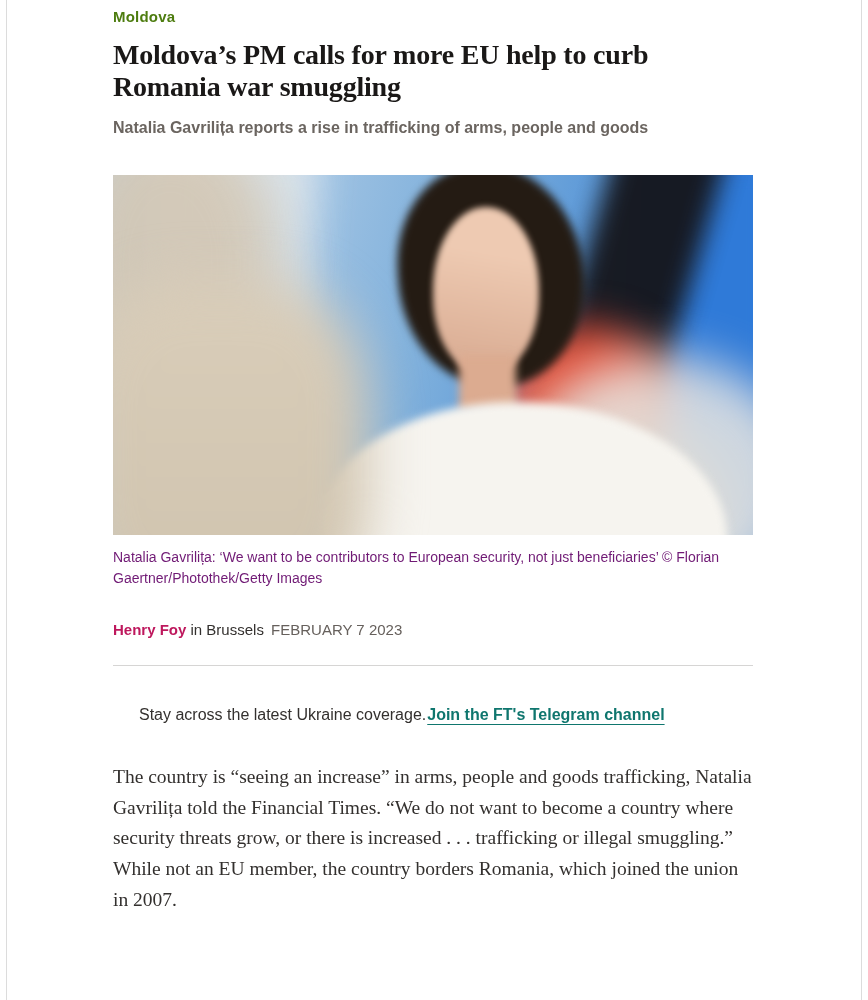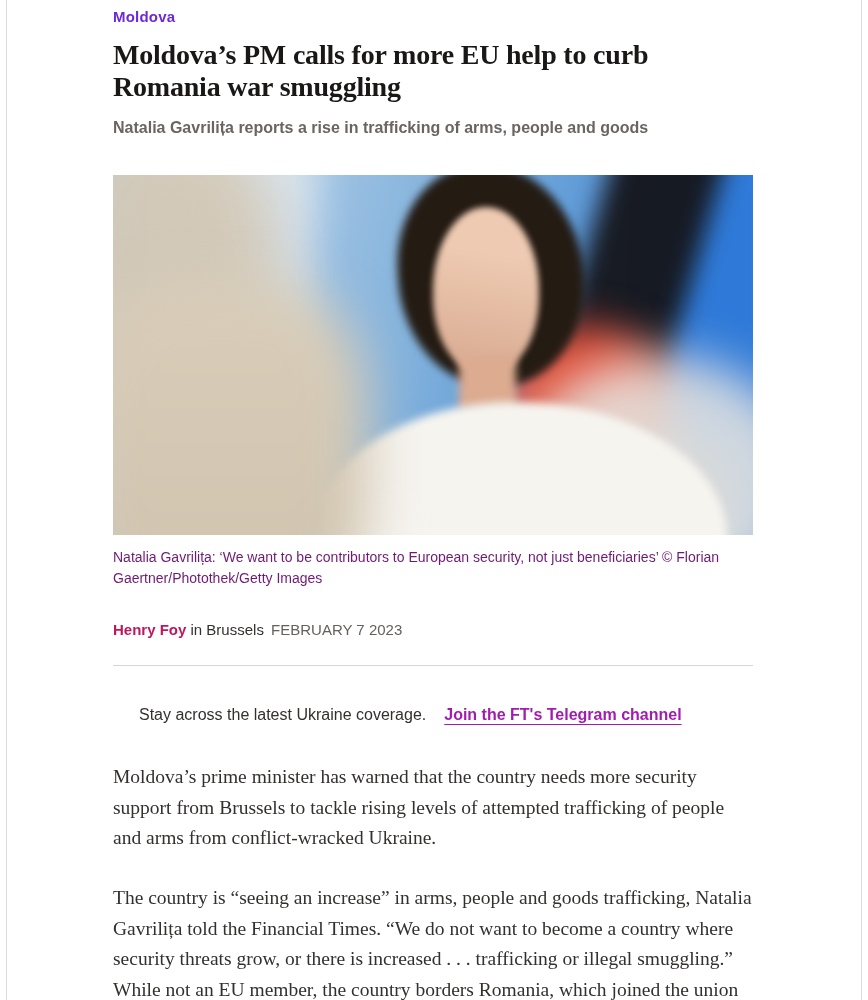--- a/index.html
+++ b/index.html
@@ -13,21 +13,21 @@
   }
   .page-rail { position: absolute; top: 0; bottom: 0; width: 1px; background: #dcdcdc; }
   .rail-left { left: 6px; }
   .rail-right { left: 861px; }
 
   .article { width: 640px; margin: 0 auto; padding-top: 8px; position: relative; left: -1px; }
 
   .topic-tag {
     display: inline-block;
     font-size: 15px; font-weight: bold;
-    color: #6d28d9;
+    color: #4d7c0f;
     letter-spacing: .2px;
     cursor: pointer;
   }
   h1.headline {
     font-family: "Liberation Serif", serif;
     font-size: 28px; font-weight: 700;
     color: #1a1817;
     letter-spacing: -.2px;
     margin-top: 13px;
     line-height: 1.15;
@@ -70,24 +70,24 @@
   }
   .byline { margin-top: 31px; font-size: 15px; }
   .byline .author { font-weight: bold; color: #be185d; cursor: pointer; }
   .byline .location { color: #33302e; }
   .byline .date { color: #66605c; margin-left: 3px; }
 
   .divider { margin-top: 27px; height: 1px; background: #d6d5d4; }
 
   .promo { margin-top: 40px; padding-left: 26px; font-size: 16px; color: #33302e; }
   .promo .promo-link {
-    font-weight: bold; color: #a21caf;
+    font-weight: bold; color: #0f766e;
     text-decoration: underline;
     text-underline-offset: 4px;
-    margin-left: 18px;
+    margin-left: 1px;
     cursor: pointer;
   }
 
   .body-copy { margin-top: 38px; font-family: "Liberation Serif", serif; font-size: 19.5px; line-height: 1.57; color: #33302e; }
   .body-copy p + p { margin-top: 29px; }
 </style>
 </head>
 <body>
 
 <div class="page-rail rail-left"></div>
@@ -123,18 +123,17 @@
     <span class="date">FEBRUARY 7 2023</span>
   </div>
 
   <div class="divider"></div>
 
   <div class="promo">
     <span>Stay across the latest Ukraine coverage.</span><span class="promo-link">Join the FT's Telegram channel</span>
   </div>
 
   <div class="body-copy">
-    <p>Moldova’s prime minister has warned that the country needs more security support from Brussels to tackle rising levels of attempted trafficking of people and arms from conflict-wracked Ukraine.</p>
     <p>The country is “seeing an increase” in arms, people and goods trafficking, Natalia Gavrilița told the Financial Times. “We do not want to become a country where security threats grow, or there is increased . . . trafficking or illegal smuggling.” While not an EU member, the country borders Romania, which joined the union in 2007.</p>
 
   </div>
 
 </div>
 
 </body></html>

